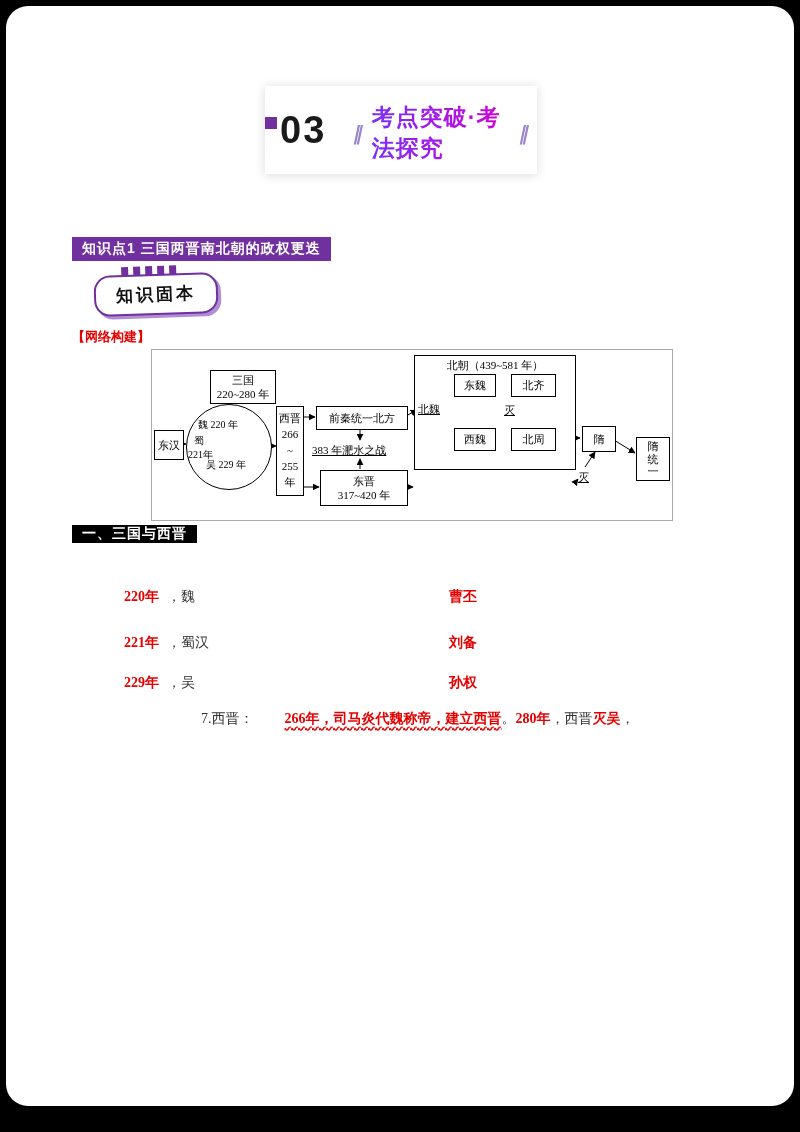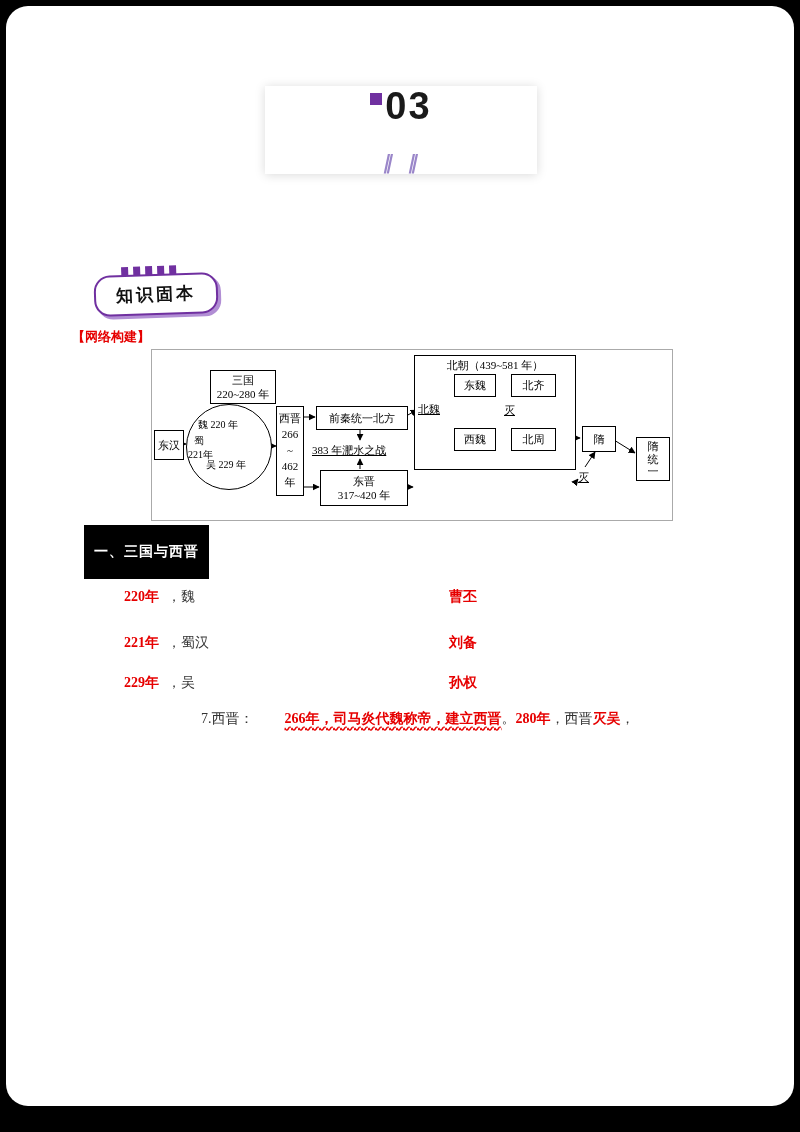--- a/index.html
+++ b/index.html
@@ -1,21 +1,21 @@
 <!DOCTYPE html>
 <html><head>
 <meta charset="utf-8">
 <style>
   html,body{margin:0;padding:0;background:#000;}
   body{width:800px;height:1132px;position:relative;overflow:hidden;font-family:"Liberation Sans",sans-serif;}
   .sheet{position:absolute;left:6px;top:6px;right:6px;bottom:26px;background:#fff;border-radius:22px;}
 
   
   .header-card{position:absolute;left:259px;top:80px;width:272px;height:88px;background:#fff;
-    box-shadow:0 1px 10px rgba(0,0,0,.15);display:flex;flex-direction:column;align-items:center;justify-content:center;gap:20px;}
+    box-shadow:0 1px 10px rgba(0,0,0,.15);display:flex;flex-direction:row;align-items:center;justify-content:center;gap:20px;}
   .header-number{font-size:38px;font-weight:800;color:#1a1a1a;letter-spacing:2px;line-height:1;display:flex;align-items:center;}
   .num-square{display:inline-block;width:12px;height:12px;background:#7030a0;margin-right:3px;margin-top:-14px;}
   .header-title{margin-top:6px;display:flex;align-items:center;}
   .title-text{font-size:23px;font-weight:900;letter-spacing:1px;
     background:linear-gradient(90deg,#7b2ff7,#d400d4);-webkit-background-clip:text;background-clip:text;color:transparent;}
   .slash{color:#9a86c9;font-size:19px;font-weight:700;margin:0 8px;transform:skewX(-12deg);}
 
   
   .kp-banner{position:absolute;left:66px;top:231px;background:#7030a0;color:#fff;font-size:14px;font-weight:700;
     padding:3px 10px;letter-spacing:1px;}
@@ -34,21 +34,21 @@
     font-family:"Liberation Serif",serif;}
   .diagram svg{position:absolute;left:0;top:0;}
   .dbox{position:absolute;border:1px solid #000;background:#fff;display:flex;flex-direction:column;align-items:center;
     justify-content:center;text-align:center;font-size:11px;line-height:1.3;color:#000;}
   .dtxt{position:absolute;font-size:11px;color:#000;white-space:nowrap;text-decoration:underline;}
   .circle{position:absolute;left:34px;top:54px;width:84px;height:84px;border:1px solid #000;border-radius:50%;background:#fff;}
   .ptxt{position:absolute;font-size:10px;color:#000;white-space:nowrap;}
 
   
   .black-label{position:absolute;left:66px;top:519px;background:#000;color:#fff;font-size:14px;font-weight:700;
-    padding:18px 10px;letter-spacing:1px;margin-left:12px;}
+    padding:0 10px;letter-spacing:1px;}
 
   
   .row{position:absolute;left:118px;font-size:14px;color:#333;font-family:"Liberation Serif",serif;white-space:nowrap;}
   .row .state{margin-left:8px;}
   .row .founder{position:absolute;left:325px;}
   .red{color:#e60000;font-weight:700;}
   .para{position:absolute;font-size:14px;color:#333;font-family:"Liberation Serif",serif;white-space:nowrap;}
   .wavy{text-decoration:underline wavy;text-underline-offset:3px;margin-left:31px;}
   .uline{text-decoration:underline;text-underline-offset:3px;}
 </style>
@@ -57,24 +57,26 @@
 
 <div class="sheet">
 
   <div class="header-card">
     <div class="header-number">
       <span class="num-square"></span>
       <span>03</span>
     </div>
     <div class="header-title">
       <span class="slash">∥</span>
+      <span class="title-text">考点突破·考法探究</span>
       <span class="slash">∥</span>
     </div>
   </div>
 
+  <div class="kp-banner">知识点1 三国两晋南北朝的政权更迭</div>
 
   <div class="stamp">
     <div class="stamp-flags">
       <i></i>
         <i></i>
         <i></i>
         <i></i>
         <i></i>
     </div>
     <div class="stamp-box">知识固本</div>
@@ -125,21 +127,21 @@
     <div class="circle"></div>
     <div class="ptxt" style="left:46px;top:68px">魏 220 年</div>
     <div class="ptxt" style="left:42px;top:84px">蜀</div>
     <div class="ptxt" style="left:36px;top:98px">221年</div>
     <div class="ptxt" style="left:54px;top:108px">吴 229 年</div>
 
     <div class="dbox" style="left:124px;top:56px;width:26px;height:88px;line-height:1.45">
       <div>西晋</div>
       <div>266</div>
       <div>~</div>
-      <div>462</div>
+      <div>255</div>
       <div>年</div>
     </div>
 
     <div class="dbox" style="left:164px;top:56px;width:90px;height:22px">
       <span>前秦统一北方</span>
     </div>
 
     <div class="dtxt" style="left:160px;top:93px">383 年淝水之战</div>
 
     <div class="dbox" style="left:168px;top:120px;width:86px;height:34px">

